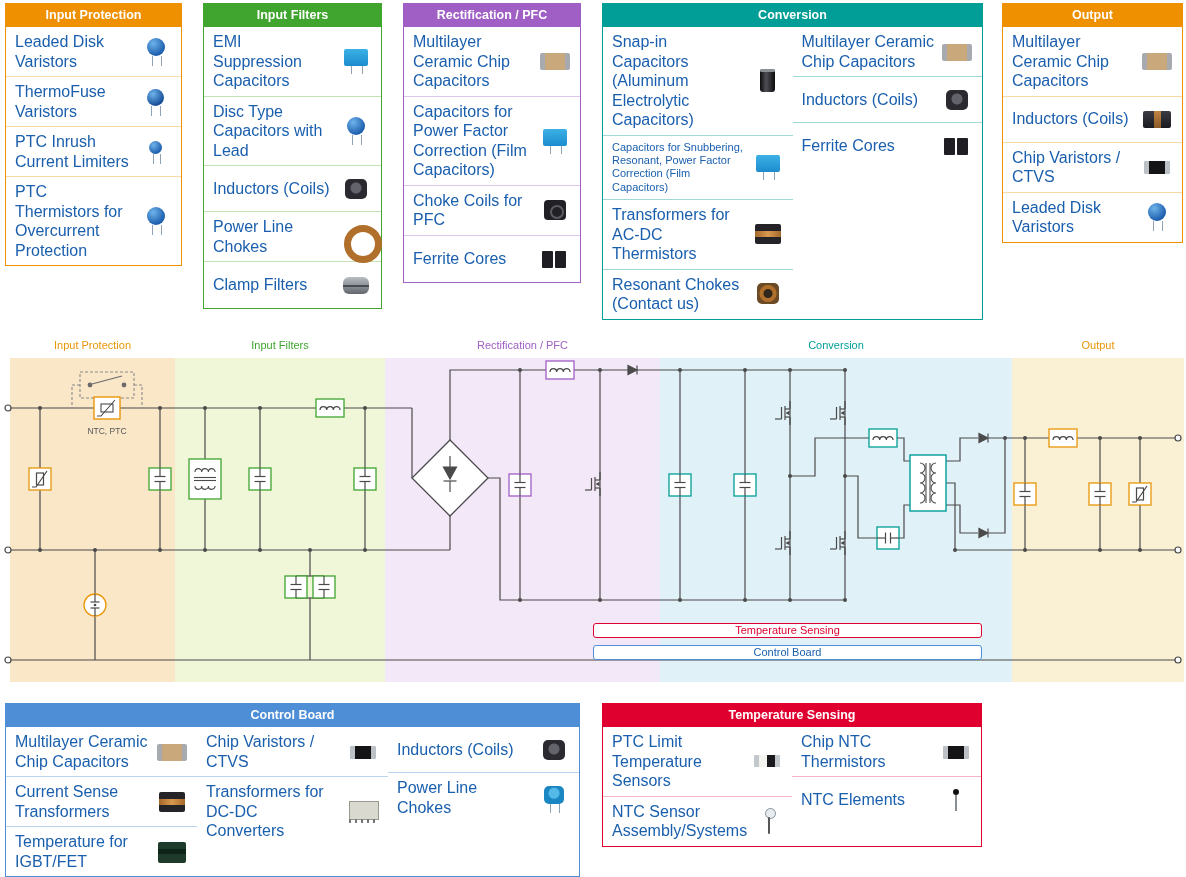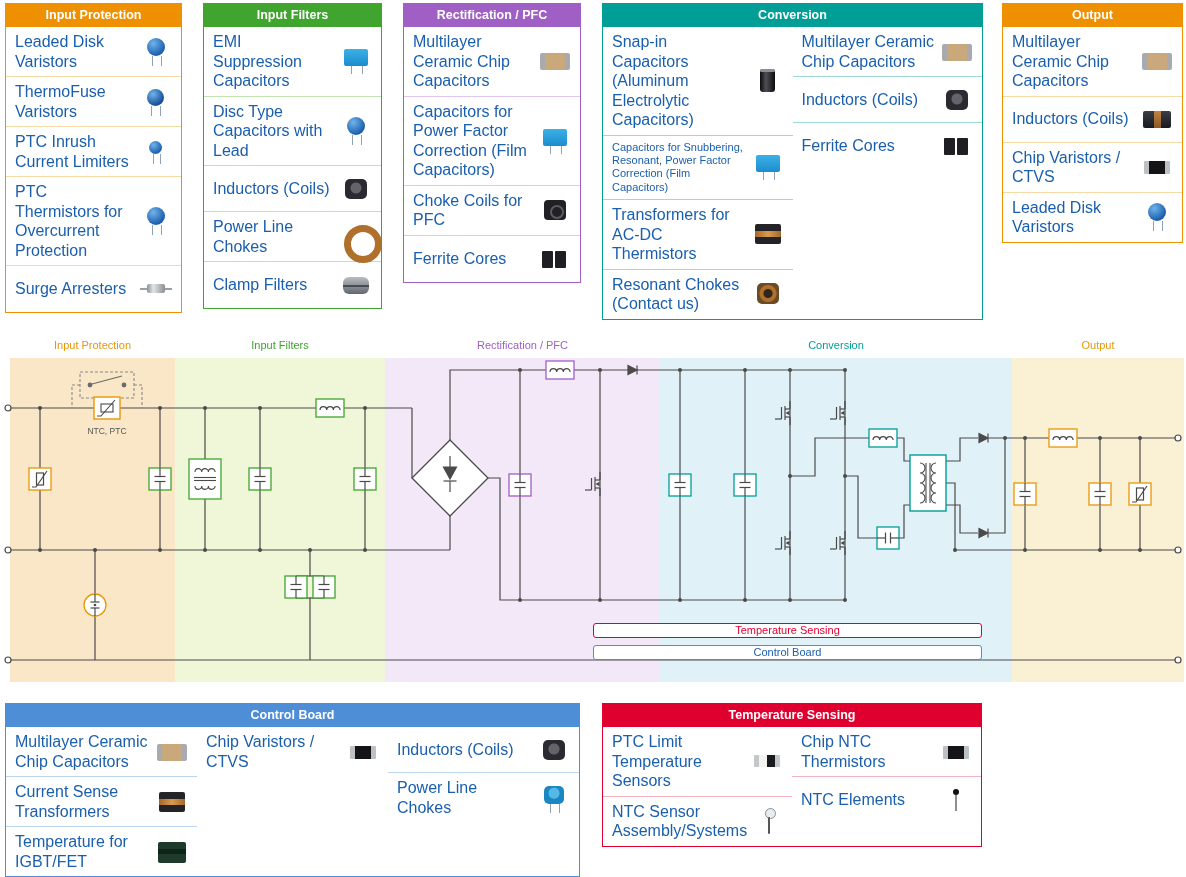--- a/index.html
+++ b/index.html
@@ -105,24 +105,20 @@
       <span class="icon-box" data-icon="thermofuse"></span>
     </li>
     <li class="item">
       <span class="item-label">PTC Inrush Current Limiters</span>
       <span class="icon-box" data-icon="disc-blue-small"></span>
     </li>
     <li class="item">
       <span class="item-label">PTC Thermistors for Overcurrent Protection</span>
       <span class="icon-box" data-icon="disc-blue"></span>
     </li>
-    <li class="item">
-      <span class="item-label">Surge Arresters</span>
-      <span class="icon-box" data-icon="cylinder-metal"></span>
-    </li>
   </ul>
 </section>
 
 <section class="panel accent-green" style="left:203px;top:3px;width:179px">
   <div class="panel-header">Input Filters</div>
   <ul class="items">
     <li class="item">
       <span class="item-label">EMI Suppression Capacitors</span>
       <span class="icon-box" data-icon="box-blue"></span>
     </li>
@@ -464,20 +460,24 @@
       <li class="item">
         <span class="item-label">Temperature for IGBT/FET</span>
         <span class="icon-box" data-icon="xfmr-green"></span>
       </li>
     </ul>
     <ul class="items pcol">
       <li class="item">
         <span class="item-label">Chip Varistors / CTVS</span>
         <span class="icon-box" data-icon="chip-black"></span>
       </li>
+      <li class="item">
+        <span class="item-label">Transformers for DC-DC Converters</span>
+        <span class="icon-box" data-icon="module-beige"></span>
+      </li>
     </ul>
     <ul class="items pcol">
       <li class="item">
         <span class="item-label">Inductors (Coils)</span>
         <span class="icon-box" data-icon="smd-coil"></span>
       </li>
       <li class="item">
         <span class="item-label">Power Line Chokes</span>
         <span class="icon-box" data-icon="drum-blue"></span>
       </li>

